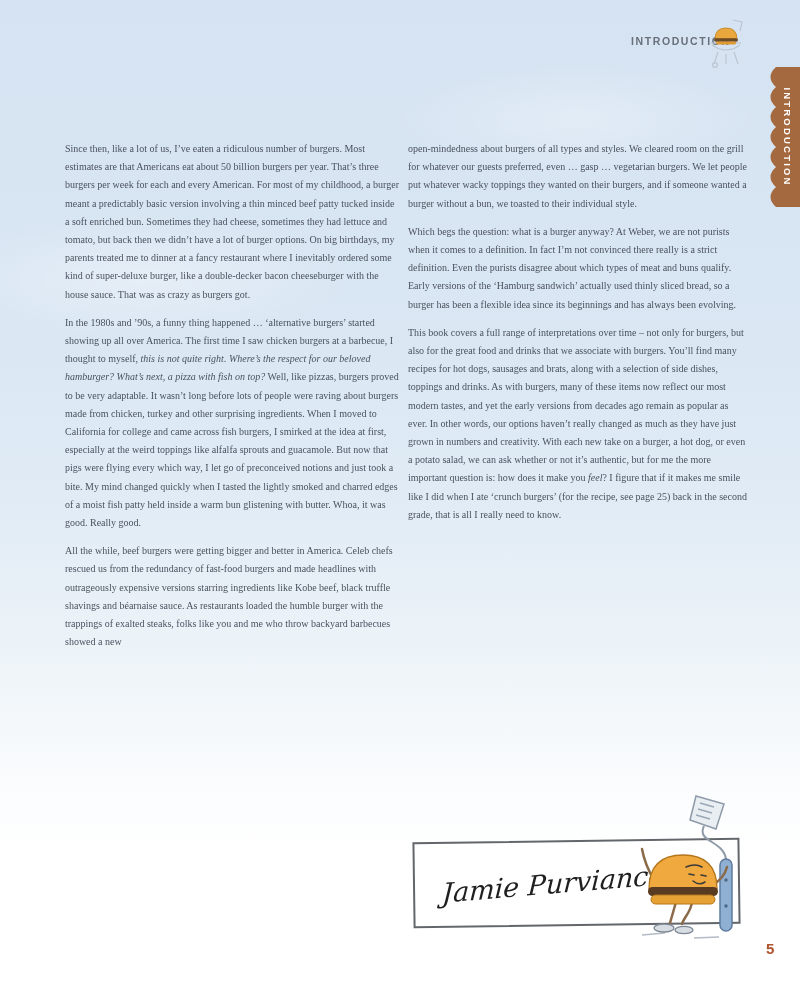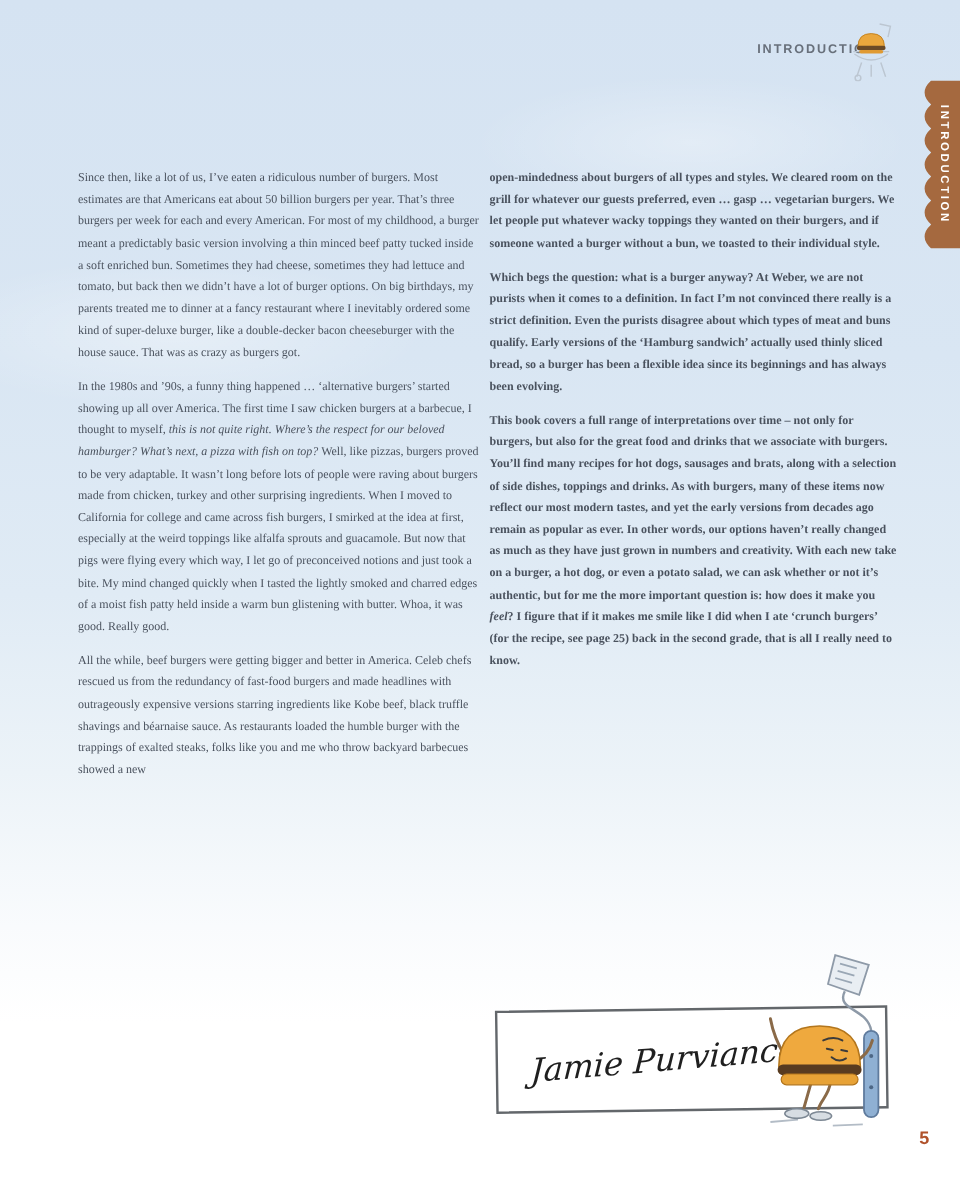--- a/index.html
+++ b/index.html
@@ -16,21 +16,21 @@
     font-family:"Liberation Sans", sans-serif;
     font-size:10.5px; font-weight:bold; letter-spacing:1.6px; color:#68707b;
   }
   .grill-icon { position:absolute; left:703px; top:18px; width:46px; height:50px; }
   .side-tab { position:absolute; right:0; top:67px; width:36px; height:140px; }
   .col {
     position:absolute; top:140px; width:334px;
     font-size:10px; line-height:18.2px; color:#4a525e;
   }
   .col-left  { left:65px; }
-  .col-right { left:408px; width:341px;font-weight:bold; }
+  .col-right { left:408px; width:341px; }
   .col p { margin:0 0 10px 0; }
   .col em { font-style:italic; }
   .sign-box {
     position:absolute; left:413px; top:840px; width:327px; height:86px;
     background:#ffffff; border:2px solid #63676b; box-sizing:border-box;
     transform:rotate(-0.8deg);
     display:flex; align-items:center; justify-content:center;
     padding-right:46px; z-index:1;
   }
   .signature {

